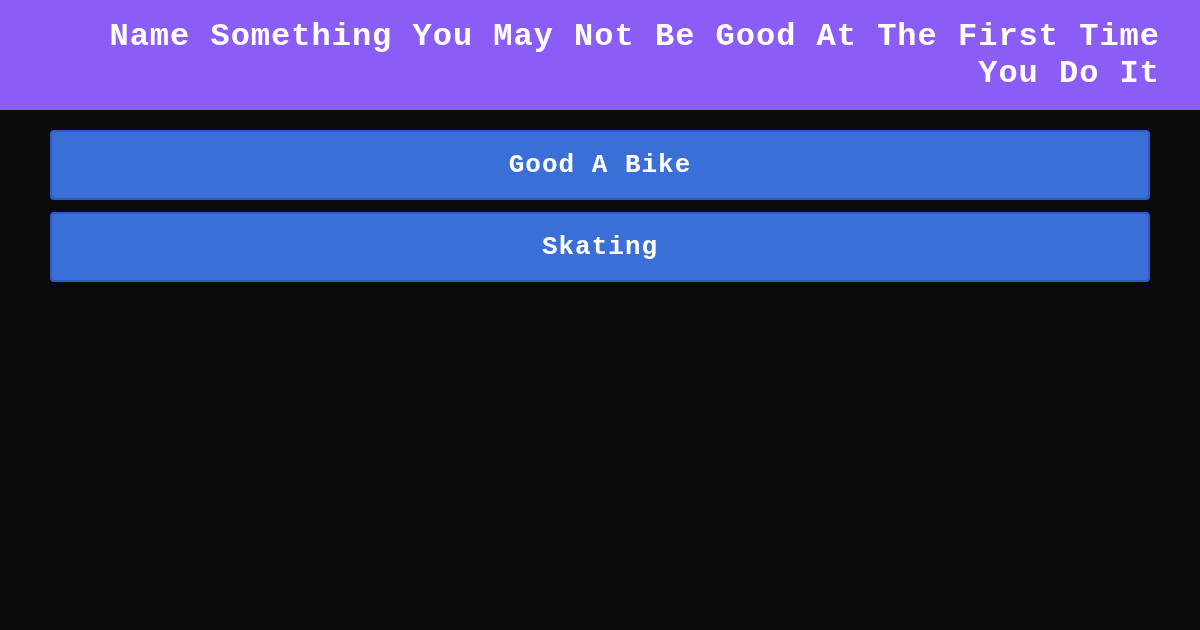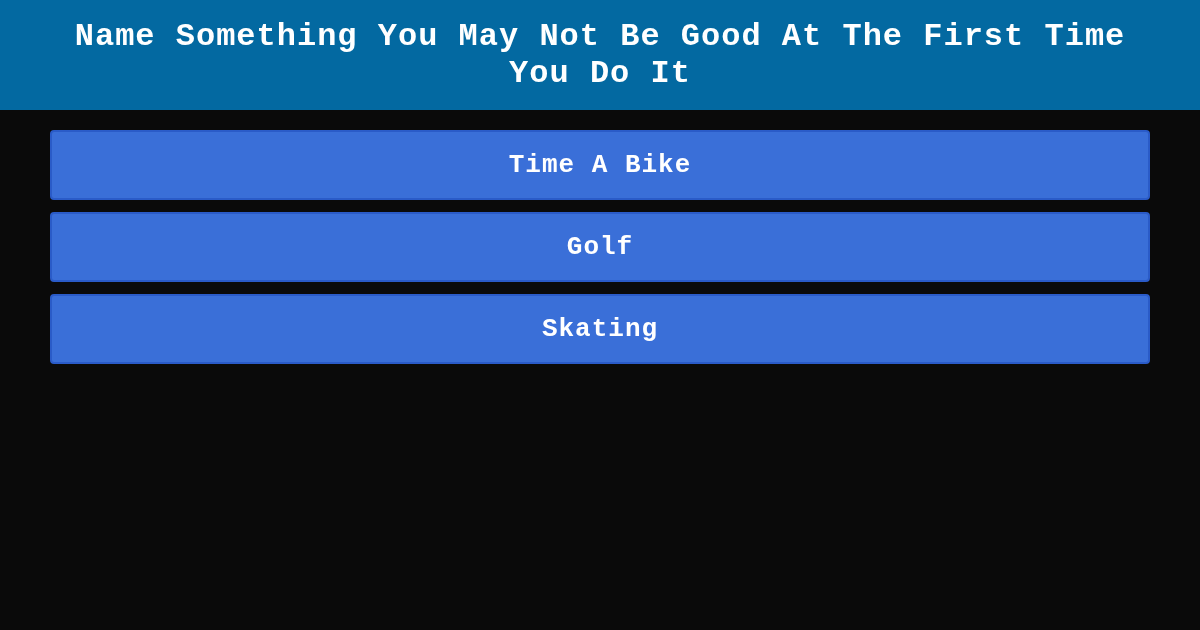--- a/index.html
+++ b/index.html
@@ -10,24 +10,24 @@
 
     body {
       width: 1200px;
       height: 630px;
       background-color: #0a0a0a;
       font-family: 'Courier New', Courier, monospace;
       overflow: hidden;
     }
 
     #header {
-      background-color: #0369a1;
+      background-color: #8b5cf6;
       width: 100%;
       padding: 18px 40px;
-      text-align: center;
+      text-align: right;
     }
 
     #header h1 {
       color: #ffffff;
       font-size: 32px;
       font-weight: bold;
       font-family: 'Courier New', Courier, monospace;
       letter-spacing: 1px;
     }
 
@@ -58,16 +58,15 @@
   </style>
 </head>
 <body>
 
 <div id="header">
   <h1>Name Something You May Not Be Good At The First Time You Do It</h1>
 </div>
 
 <div id="main-content">
 
-<div class="answer-row"><span>Time A Bike</span></div>
-    <div class="answer-row"><span>Golf</span></div>
+<div class="answer-row"><span>Good A Bike</span></div>
     <div class="answer-row"><span>Skating</span></div>
   </div>
 
 </body></html>

